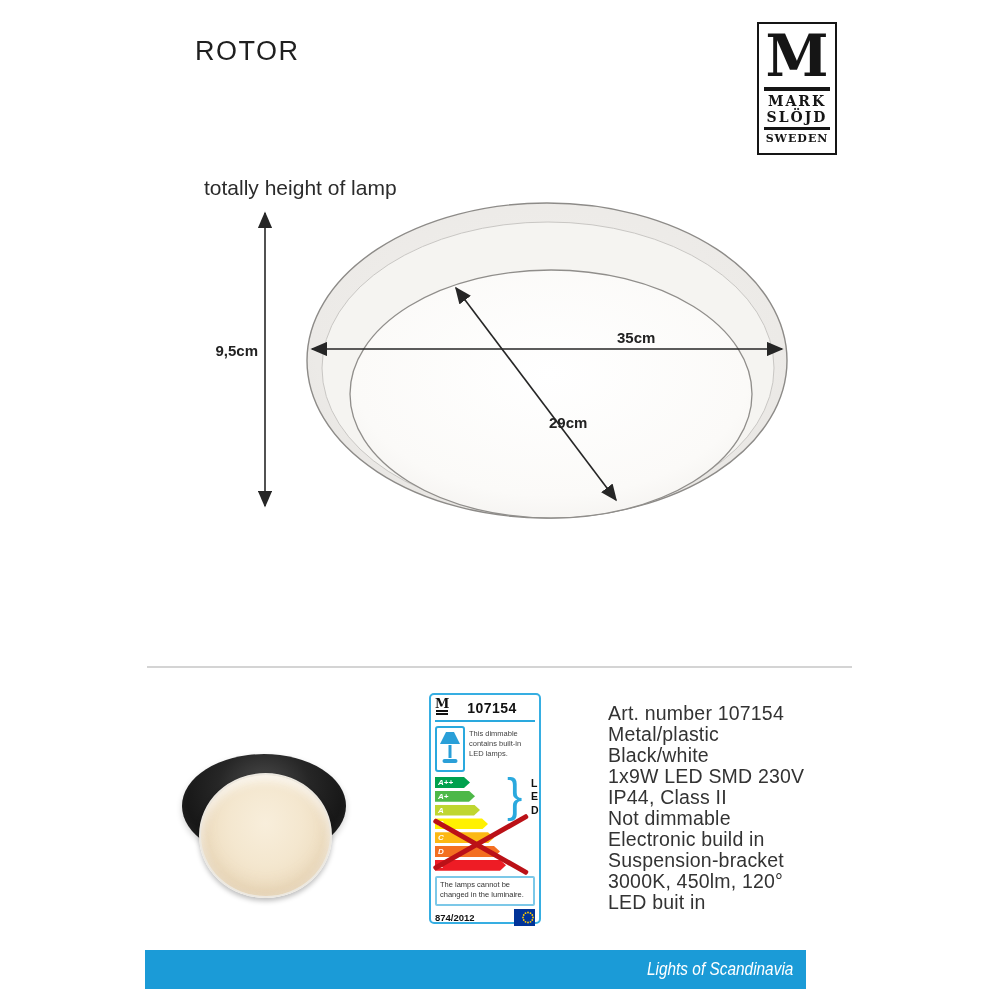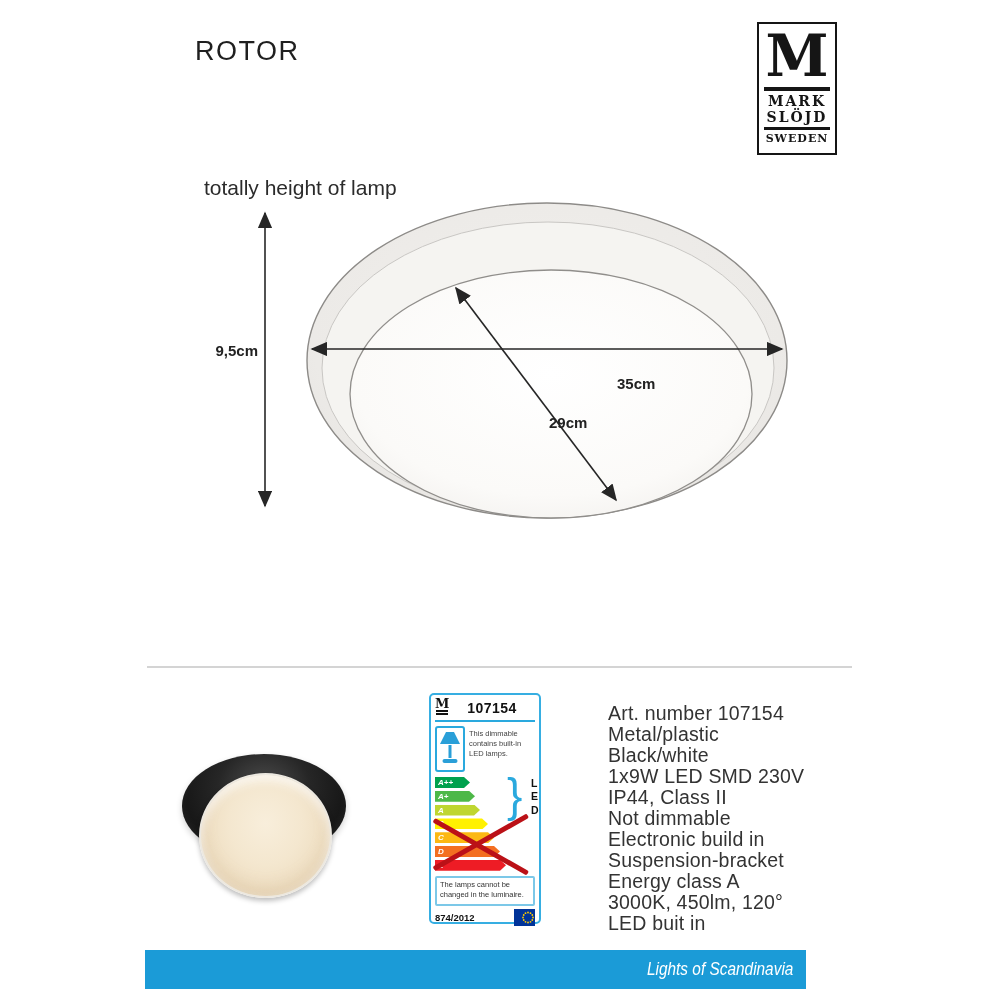--- a/index.html
+++ b/index.html
@@ -16,21 +16,21 @@
   .brand-logo .bar1{height:4px;background:#151515;margin:1px 3px 2px;}
   .brand-logo .w1,.brand-logo .w2{font-size:14px;font-weight:bold;letter-spacing:2px;line-height:16px;}
   .brand-logo .bar2{height:3px;background:#151515;margin:2px 3px;}
   .brand-logo .w3{font-size:11px;font-weight:bold;letter-spacing:1px;line-height:13px;}
 
   
   .draw-svg{position:absolute;left:0;top:0;width:1000px;height:1000px;}
   .drawing-caption{position:absolute;left:204px;top:176px;font-size:21px;color:#2b2b2b;}
   .dim{position:absolute;font-size:15px;font-weight:bold;color:#222;}
   .dim-h{left:196px;top:342px;width:62px;text-align:right;}
-  .dim-35{left:617px;top:329px;margin-top:46px;}
+  .dim-35{left:617px;top:329px;}
   .dim-29{left:549px;top:414px;}
 
   
   .divider{position:absolute;left:147px;top:666px;width:705px;height:2px;background:#d4d4d4;}
 
   
   .photo{position:absolute;left:180px;top:748px;width:170px;height:158px;}
   .photo .rim{position:absolute;left:2px;top:6px;width:164px;height:104px;border-radius:50%;
       background:radial-gradient(ellipse at 50% 32%, #4d4d4d 0%, #262626 40%, #131313 78%);
       box-shadow:inset 0 -4px 8px rgba(255,255,255,0.06), 0 3px 6px rgba(0,0,0,0.18);}
@@ -209,21 +209,20 @@
 
   <div class="specs">
     <div>Art. number 107154</div>
     <div>Metal/plastic</div>
     <div>Black/white</div>
     <div>1x9W LED SMD 230V</div>
     <div>IP44, Class II</div>
     <div>Not dimmable</div>
     <div>Electronic build in</div>
     <div>Suspension-bracket</div>
-    <div>Energy class A</div>
     <div>3000K, 450lm, 120°</div>
     <div>LED buit in</div>
   </div>
 
   <div class="footer" style="background-color: rgb(27, 155, 215);">
     <span style="color: rgb(255, 255, 255);">Lights of Scandinavia</span>
   </div>
 
 </div>
 

